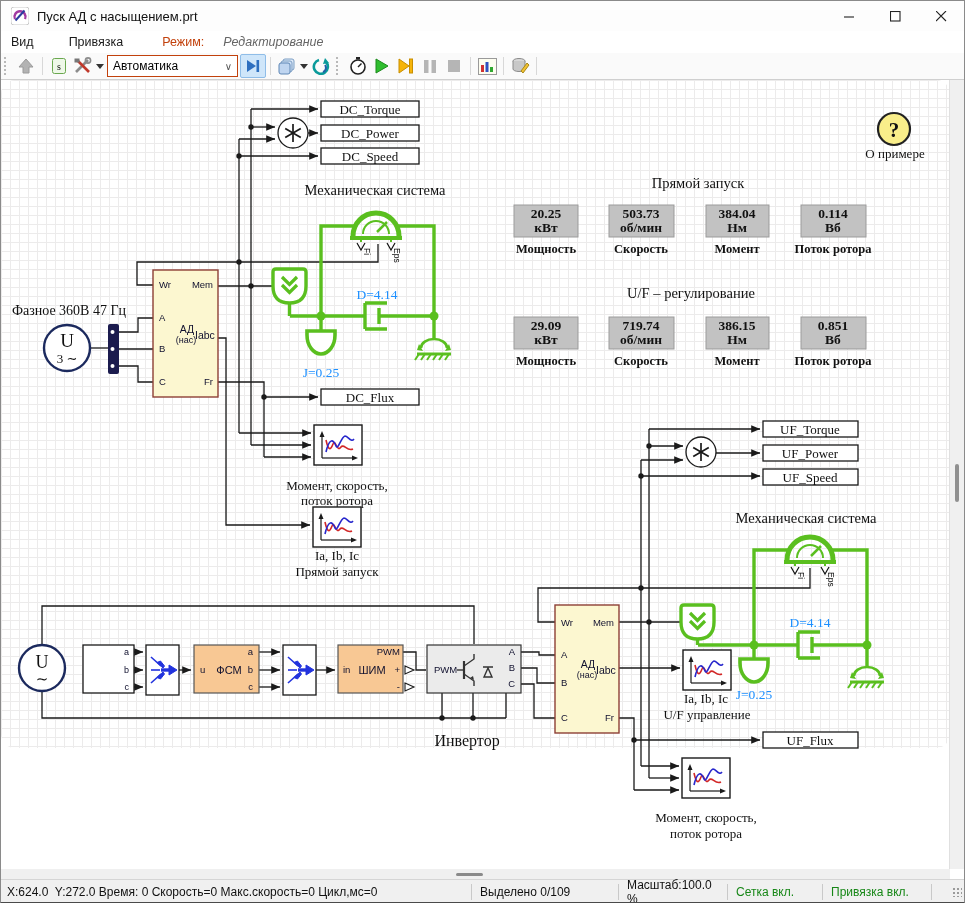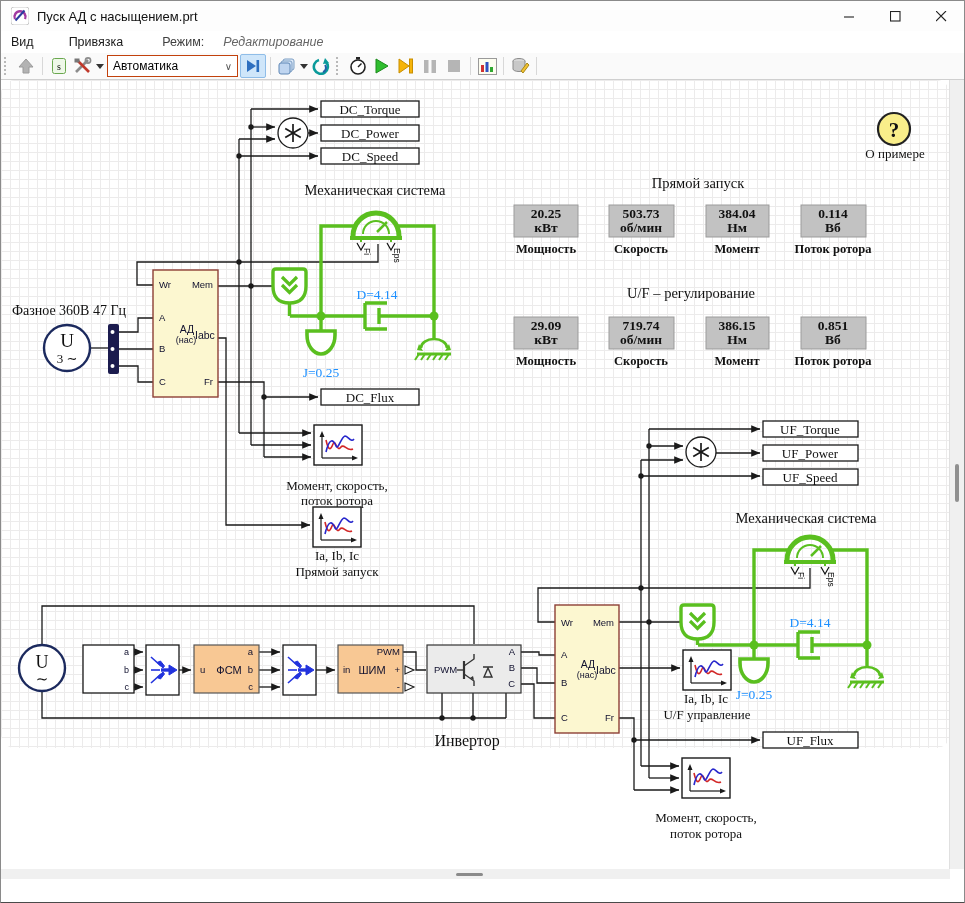--- a/index.html
+++ b/index.html
@@ -16,21 +16,21 @@
             display:flex;align-items:center;}
   .titlebar .appicon{width:18px;height:18px;margin:0 8px 0 10px;}
   .titlebar .title{font-size:13px;color:#111;}
   .wbtns{position:absolute;right:0;top:0;height:30px;display:flex;}
   .wbtn{width:46px;height:30px;display:flex;align-items:center;justify-content:center;}
   
   .menubar{position:absolute;left:0;top:30px;width:100%;height:22px;background:#fff;
            display:flex;align-items:center;font-size:12.5px;color:#1a1a1a;
            border-bottom:1px solid #ececec;gap:15px;}
   .menuitem{padding:2px 10px;}
-  .modelabel{color:#404040;margin-left:14px;}
+  .modelabel{color:#c2410c;margin-left:14px;}
   .modevalue{color:#666;margin-left:4px;font-style:italic;}
   
   .toolbar{position:absolute;left:0;top:52px;width:100%;height:26px;background:#fafafa;
            display:flex;align-items:center;border-bottom:1px solid #cfcfcf;}
   .grip{width:5px;height:18px;border-left:2px dotted #b9b9b9;margin:0 3px 0 3px;}
   .tsep{width:1px;height:18px;background:#d8d8d8;margin:0 4px;}
   .tbtn{width:24px;height:22px;display:flex;align-items:center;justify-content:center;border-radius:2px;}
   .tbtn.active{background:#cfe6fa;border:1px solid #8fbde8;}
   .caret{width:10px;height:22px;display:flex;align-items:center;justify-content:center;}
   .combo{width:124px;height:20px;border:1px solid #c2410c;background:#fff;margin:0 2px;
@@ -596,14 +596,23 @@
   </svg>
   </div>
 
   <div class="vscroll">
     <div class="vthumb"></div>
   </div>
   <div class="hscroll">
     <div class="hthumb"></div>
   </div>
 
+  <div class="statusbar">
+    <div class="st st-pos">X:624.0  Y:272.0 Время: 0 Скорость=0 Макс.скорость=0 Цикл,мс=0</div>
+    <div class="st st-sel">Выделено 0/109</div>
+    <div class="st st-scale">Масштаб:100.0 %</div>
+    <div class="st st-grid">Сетка вкл.</div>
+    <div class="st st-snap">Привязка вкл.</div>
+    <div class="st-spare"></div>
+    <div class="gripdots"></div>
+  </div>
 
 </div>
 
 </body></html>

